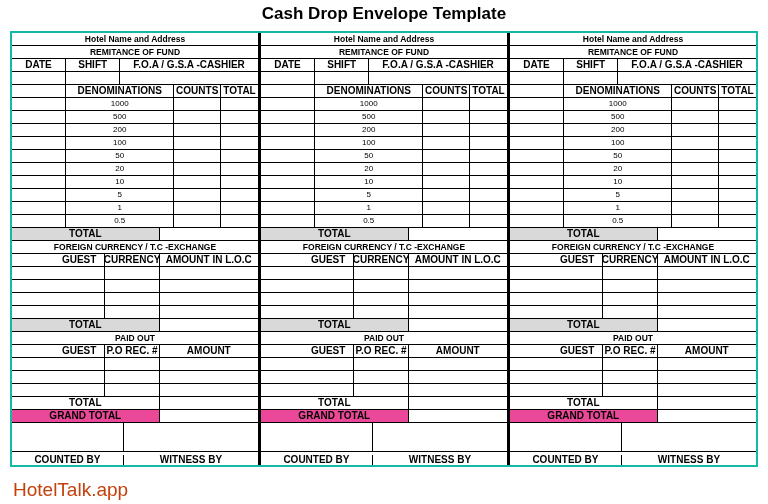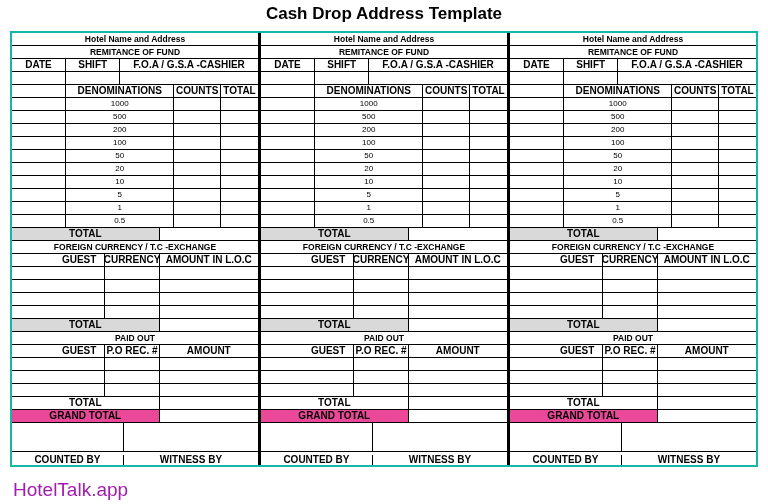--- a/index.html
+++ b/index.html
@@ -94,29 +94,29 @@
   .bigtitle{font-weight:bold;font-size:8.5px;}
 
   .nob{border-bottom:none;align-items:flex-end;}
 
   #brand{
     position:absolute;
     left:13px;
     top:479px;
     font-size:19px;
     font-weight:normal;
-    color:#a21caf;
+    color:#c2410c;
     font-family:"Liberation Sans", sans-serif;
     letter-spacing:0px;
   }
 </style>
 </head>
 <body>
 
-<h1 id="page-title">Cash Drop Address Template</h1>
+<h1 id="page-title">Cash Drop Envelope Template</h1>
 
 <div id="sheet">
     <div class="panel">
       <div class="r ">
         <div class="c full bigtitle">Hotel Name and Address</div>
       </div>
       <div class="r ">
         <div class="c full bigtitle">REMITANCE OF FUND</div>
       </div>
       <div class="r ">

